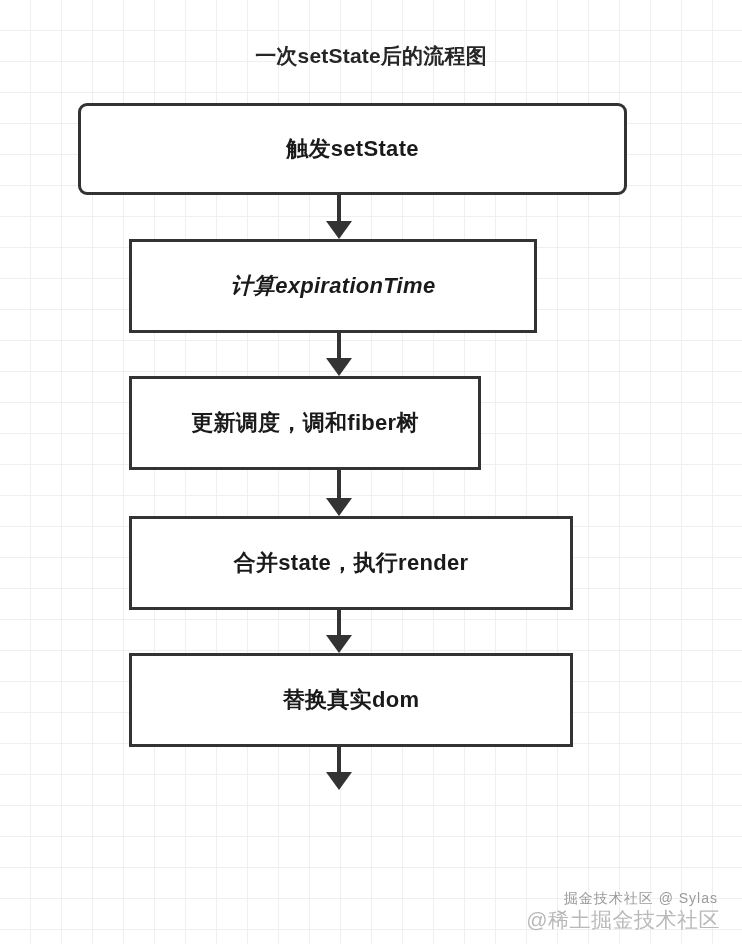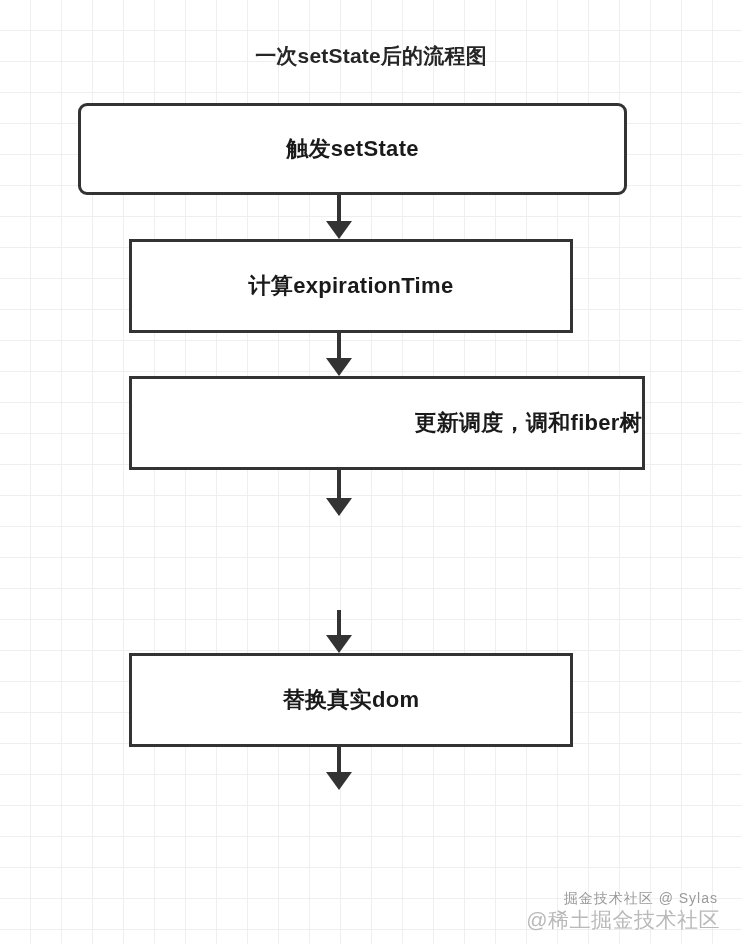--- a/index.html
+++ b/index.html
@@ -106,38 +106,41 @@
 
   <div class="node rounded" style="left:78px; top:103px; width:549px; height:92px;">
     <span class="node-label">触发setState</span>
   </div>
 
   <div class="connector" style="left:326px; top:195px; height:44px;">
     <div class="stem" style="height:26px;"></div>
     <div class="head" style="top:26px;"></div>
   </div>
 
-  <div class="node sharp" style="left:129px; top:239px; width:444px; height:94px;">
+  <div class="node sharp" style="left:129px; top:239px; width:408px; height:94px;font-style:italic;">
     <span class="node-label">计算expirationTime</span>
   </div>
 
   <div class="connector" style="left:326px; top:333px; height:43px;">
     <div class="stem" style="height:25px;"></div>
     <div class="head" style="top:25px;"></div>
   </div>
 
-  <div class="node sharp" style="left:129px; top:376px; width:516px; height:94px;justify-content:flex-end;">
+  <div class="node sharp" style="left:129px; top:376px; width:352px; height:94px;">
     <span class="node-label">更新调度，调和fiber树</span>
   </div>
 
   <div class="connector" style="left:326px; top:470px; height:46px;">
     <div class="stem" style="height:28px;"></div>
     <div class="head" style="top:28px;"></div>
   </div>
 
+  <div class="node sharp" style="left:129px; top:516px; width:444px; height:94px;">
+    <span class="node-label">合并state，执行render</span>
+  </div>
 
   <div class="connector" style="left:326px; top:610px; height:43px;">
     <div class="stem" style="height:25px;"></div>
     <div class="head" style="top:25px;"></div>
   </div>
 
   <div class="node sharp" style="left:129px; top:653px; width:444px; height:94px;text-align:center;">
     <span class="node-label">替换真实dom</span>
   </div>
 

